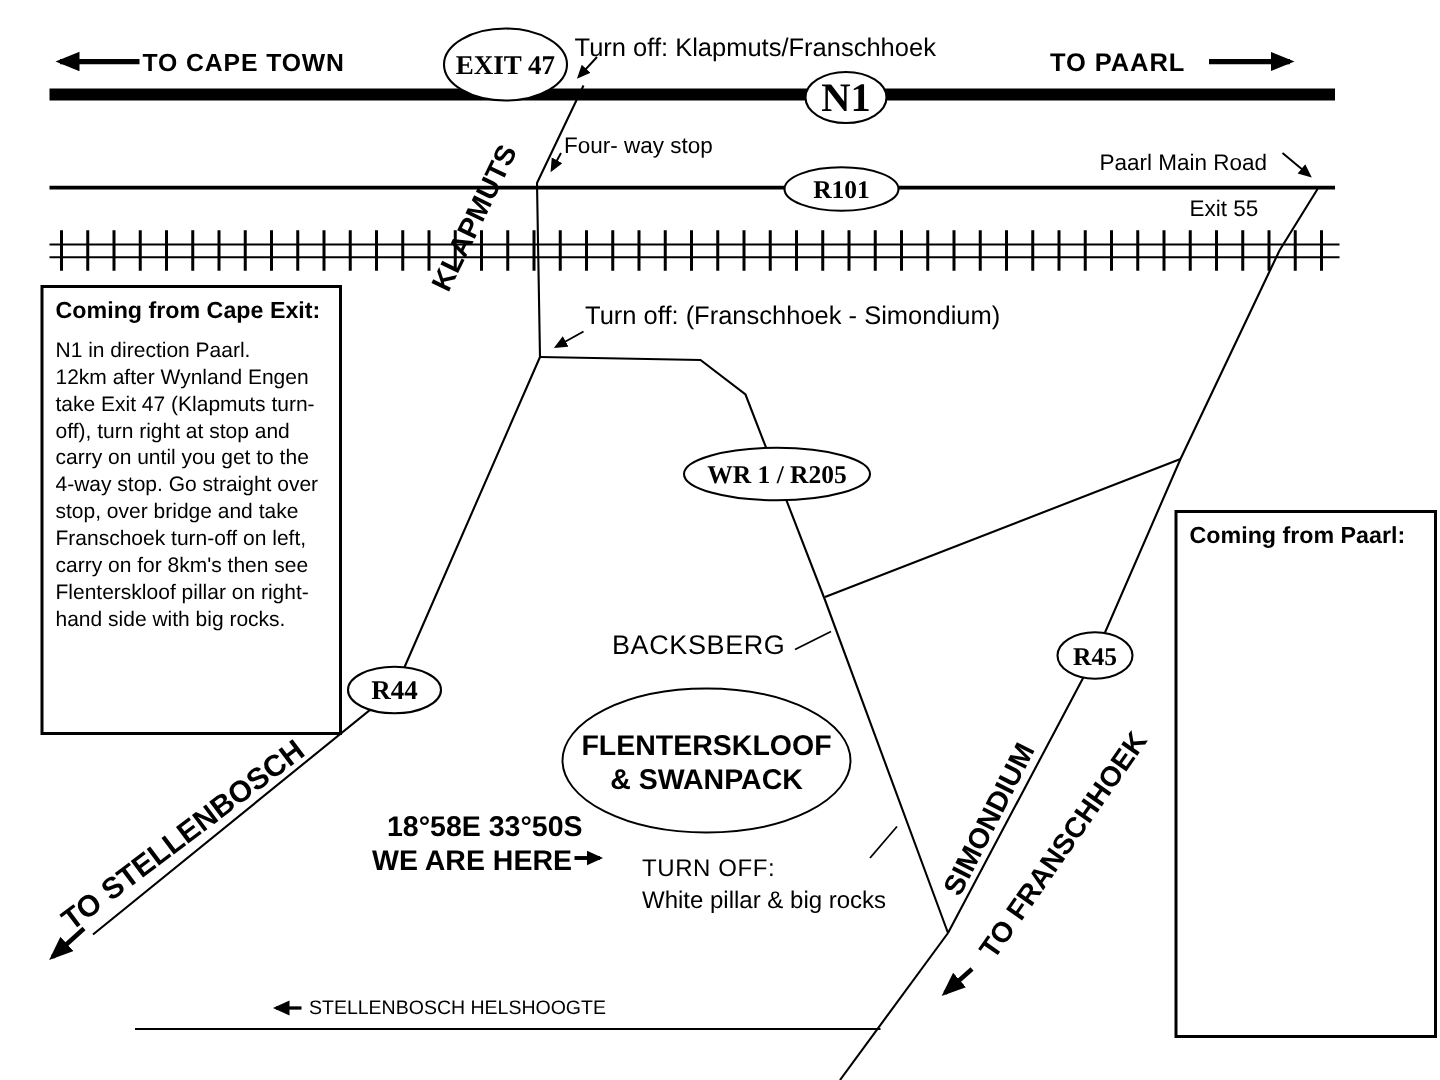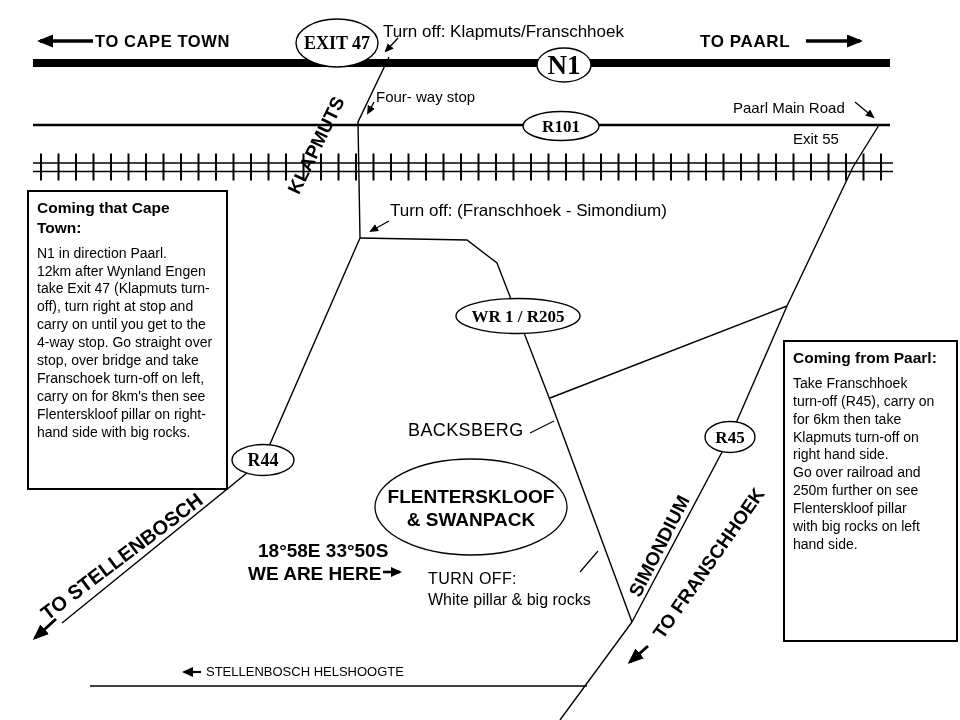--- a/index.html
+++ b/index.html
@@ -9,21 +9,21 @@
   svg text{fill:#000;}
   .t-sans{font-family:"Liberation Sans",sans-serif;}
   .t-serif{font-family:"Liberation Serif",serif;font-weight:bold;}
   .b{font-weight:bold;}
   .dirbox{position:absolute;border:2px solid #000;background:#fff;box-sizing:border-box;
           padding:6px 8px;font-size:14px;line-height:1.28;}
   .dirbox h3{margin:0 0 7px 0;font-size:15.5px;}
   .dirbox p{margin:0 0 9px 0;white-space:pre-line;}
   .dirbox p:last-child{margin-bottom:0;}
   #box-cape{left:27px;top:190px;width:201px;height:300px;}
-  #box-paarl{left:783px;top:340px;width:175px;height:302px;}
+  #box-paarl{left:783px;top:340px;width:175px;height:352px;}
 </style>
 </head>
 <body>
 
 <div id="stage">
 
   <svg id="map" width="960" height="720" viewBox="0 0 960 720">
     <defs>
       <marker id="ahb" markerUnits="userSpaceOnUse" markerWidth="18" markerHeight="14" refX="13" refY="6.5" orient="auto">
         <path d="M0,0 L16,6.5 L0,13 z" fill="#000"></path>
@@ -107,41 +107,31 @@
     <text class="t-sans" x="428" y="605" font-size="16">White pillar &amp; big rocks</text>
     <text class="t-sans" x="206" y="676" font-size="13">STELLENBOSCH HELSHOOGTE</text>
 
     <text class="t-sans b" transform="translate(322,148) rotate(-64)" text-anchor="middle" font-size="19">KLAPMUTS</text>
     <text class="t-sans b" transform="translate(126,562) rotate(-37)" text-anchor="middle" font-size="20">TO  STELLENBOSCH</text>
     <text class="t-sans b" transform="translate(665,549) rotate(-63)" text-anchor="middle" font-size="19">SIMONDIUM</text>
     <text class="t-sans b" transform="translate(714,567) rotate(-55)" text-anchor="middle" font-size="19">TO FRANSCHHOEK</text>
   </svg>
 
   <div class="dirbox" id="box-cape">
-    <h3>Coming that Cape Town:</h3>
+    <h3>Coming from Cape Exit:</h3>
     <p>N1 in direction Paarl.
 12km after Wynland Engen
 take Exit 47 (Klapmuts turn-
 off), turn right at stop and
 carry on until you get to the
 4-way stop.  Go straight over
 stop, over bridge and take
 Franschoek turn-off on left,
 carry on for 8km's then see
 Flenterskloof pillar on right-
 hand side with big rocks.</p>
   </div>
 
   <div class="dirbox" id="box-paarl">
     <h3>Coming from Paarl:</h3>
-    <p>Take Franschhoek
-turn-off (R45), carry on
-for 6km then take
-Klapmuts turn-off on
-right hand side.
-Go over railroad and
-250m further on see
-Flenterskloof pillar
-with big rocks on left
-hand side.</p>
   </div>
 
 </div>
 
 </body></html>

